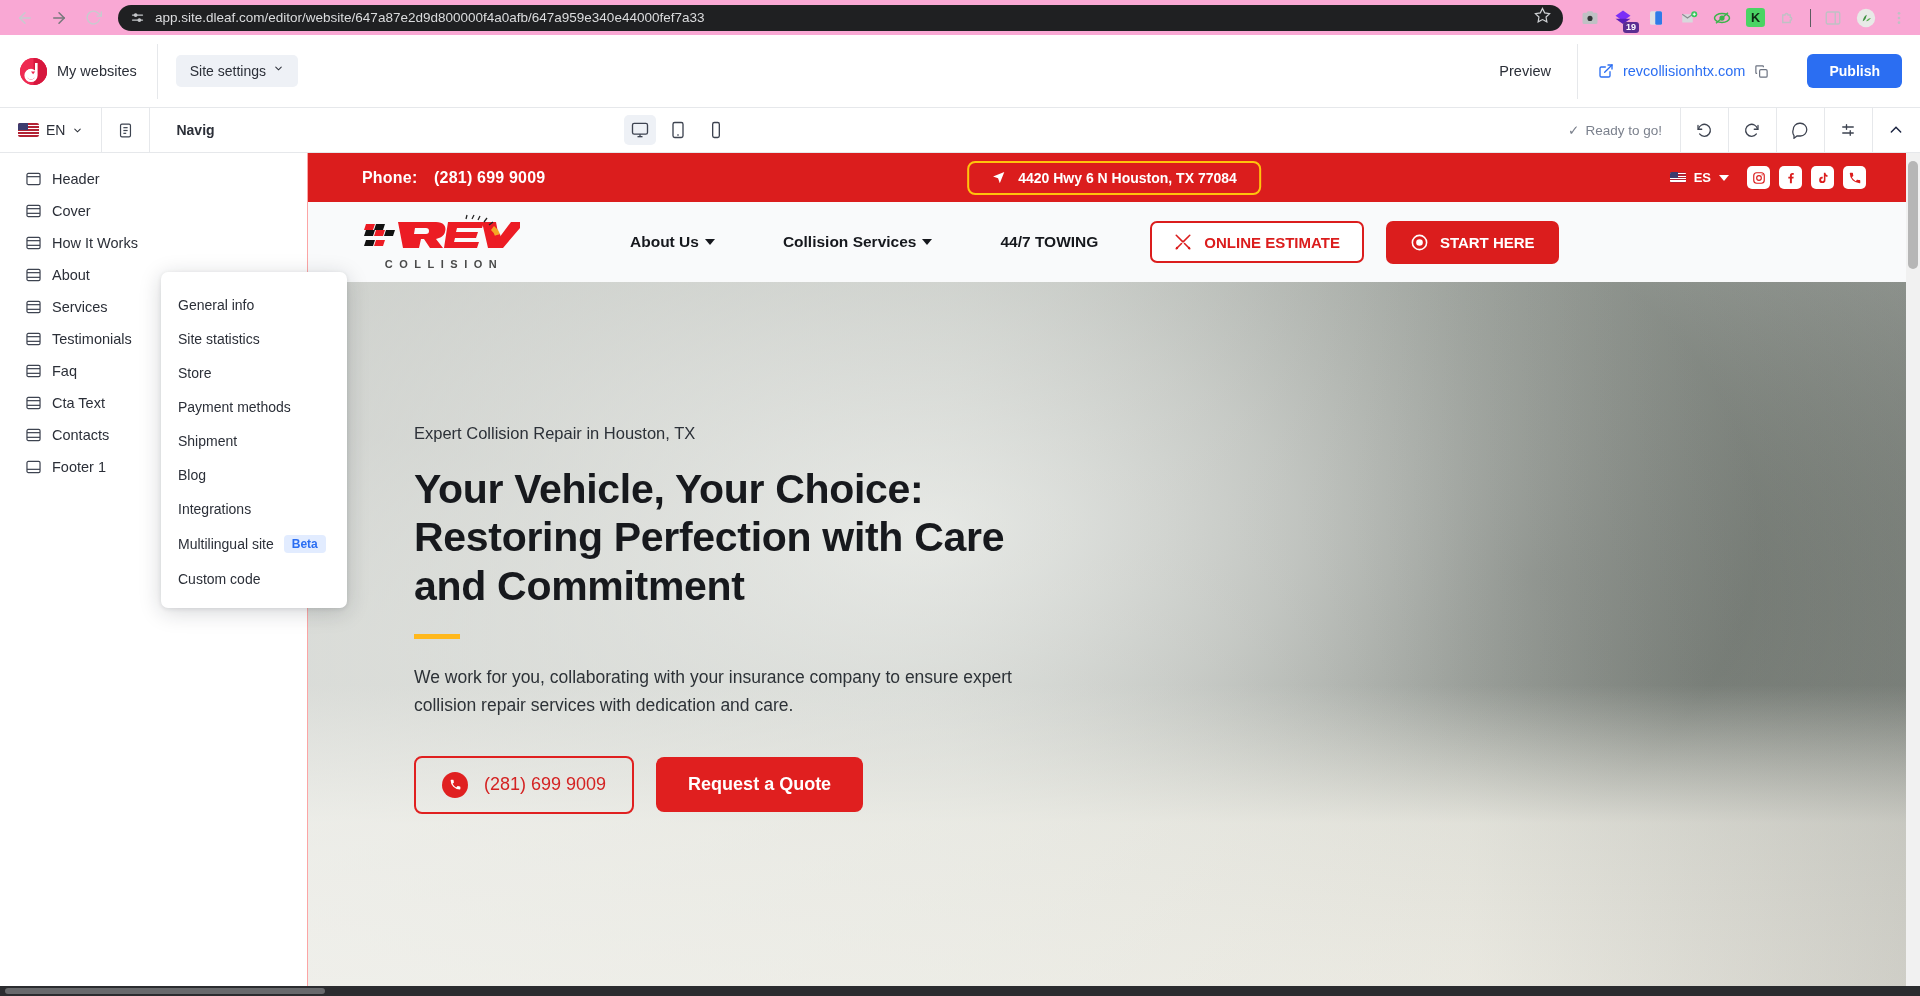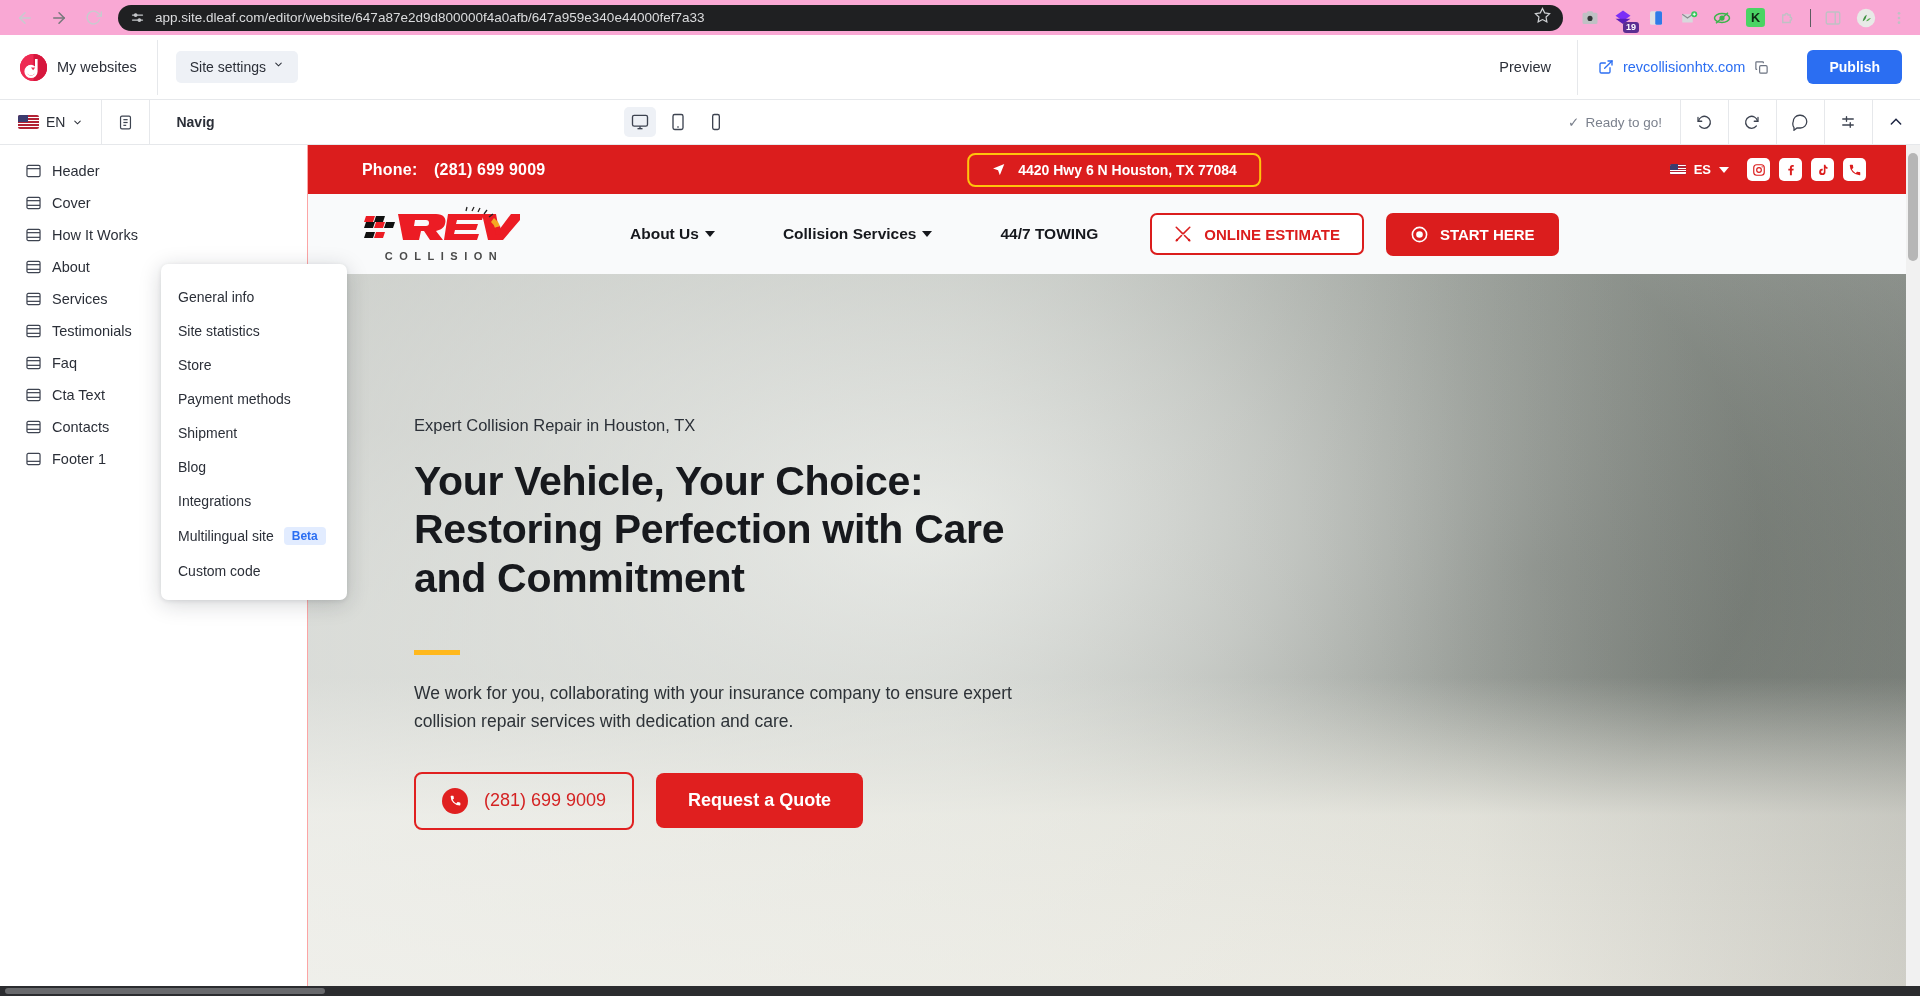--- a/index.html
+++ b/index.html
@@ -34,21 +34,21 @@
   .chrome-right { display: flex; align-items: center; gap: 11px; padding-left: 6px; }
   .ext-ico { width: 22px; height: 22px; display:flex; align-items:center; justify-content:center; position: relative; cursor: pointer;}
   .ext-badge {
     position:absolute; right:-5px; bottom:-4px; background:#5b2d91; color:#fff;
     font-size:9px; border-radius:3px; padding:1px 3px; line-height:1; font-weight:bold;
   }
   .chrome-divider { width:1px; height:18px; background:#5b5d60; }
 
   
   .editor-topbar {
-    height: 65px; background: #fff; border-bottom: 1px solid #e6e8eb;
+    height: 73px; background: #fff; border-bottom: 1px solid #e6e8eb;
     display: flex; align-items: center; position: relative; z-index: 40;
   }
   .mywebsites {
     display: flex; align-items: center; gap: 10px; padding: 0 20px;
     height: 55px; border-right: 1px solid #e6e8eb; cursor: pointer;
   }
   .logo-circle {
     width: 27px; height: 27px; border-radius: 50%;
     background: linear-gradient(135deg,#f2234f 0%, #e01a44 100%);
     display: flex; align-items: center; justify-content: center;
@@ -215,21 +215,21 @@
   .hero-veil {
     position:absolute; inset:0;
     background: linear-gradient(90deg, rgba(238,239,236,.62) 0%, rgba(231,233,229,.42) 40%, rgba(120,126,120,.06) 72%, rgba(50,54,50,.18) 100%);
   }
   .hero-content {
     position: absolute; left: 106px; top: 142px; width: 620px; z-index: 3;
   }
   .hero-eyebrow { font-size: 16.5px; color: #2c3138; margin-bottom: 22px; }
   .hero-h1 {
     font-size: 41px; line-height: 1.18; font-weight: bold; color: #17191d;
-    letter-spacing: -.3px; margin-bottom: 48px;
+    letter-spacing: -.3px; margin-bottom: 24px;
   }
   .hero-rule { width: 46px; height: 5px; background: #ffb81c; margin-bottom: 24px; }
   .hero-p { font-size: 17.5px; line-height: 1.62; color: #2d3237; margin-bottom: 36px; }
   .hero-btns { display: flex; gap: 22px; align-items: center; }
   .btn-phone {
     display: flex; align-items: center; gap: 16px; border: 2.5px solid #e02020;
     border-radius: 8px; padding: 14px 26px; color: #d42222; font-size: 18px;
     cursor: pointer;
   }
   .ph-circle {

